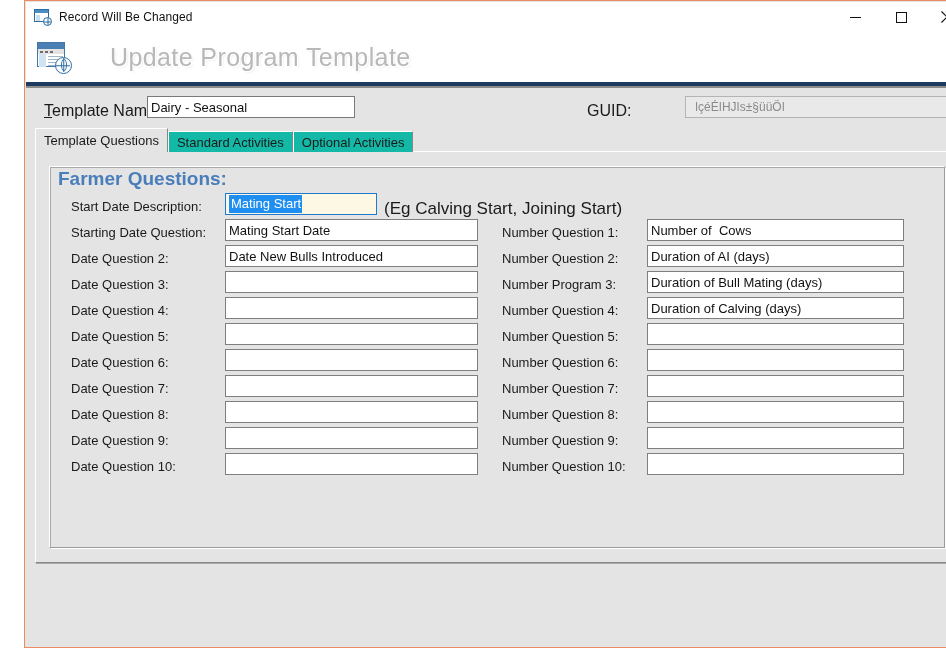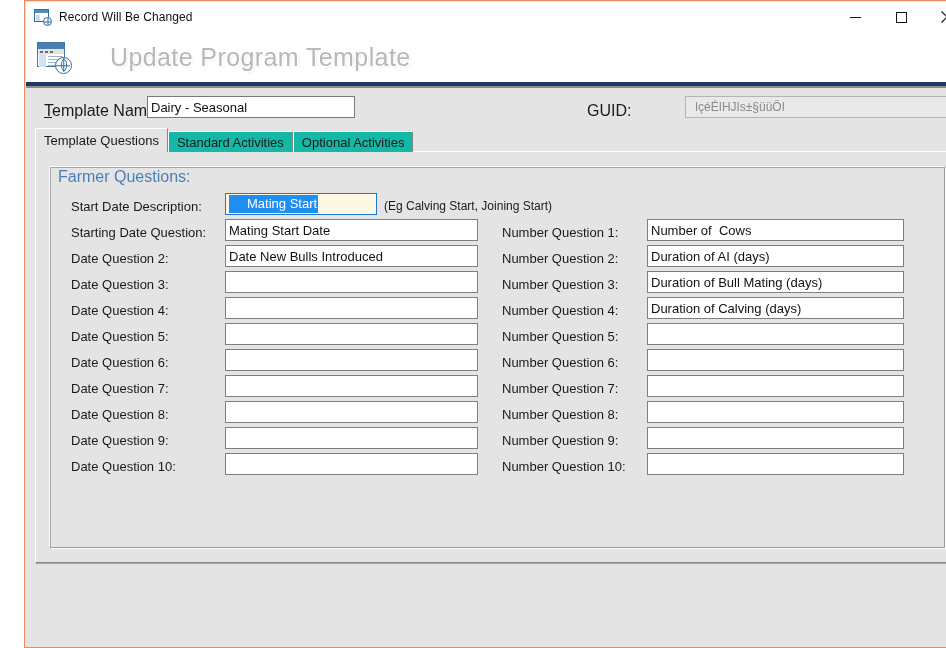--- a/index.html
+++ b/index.html
@@ -321,23 +321,23 @@
     border-top: 1px solid #a8a8a8;
     border-left: 1px solid #a8a8a8;
     border-right: 1px solid #ffffff;
     border-bottom: 1px solid #ffffff;
     pointer-events: none;
   }
 
   .section-title {
     position: absolute;
     left: 22px; top: 16px;
-    font-size: 16px;
+    font-size: 19px;
     color: #4a7ebb;
-    font-weight: normal;
+    font-weight: bold;
   }
 
   
   .row-label {
     position: absolute;
     font-size: 13px;
     color: #1a1a1a;
     white-space: nowrap;
   }
   .field {
@@ -353,31 +353,31 @@
     outline: none;
   }
   .field.focused {
     border: 1px solid #1f78d1;
     background: #fdf8e3;
     width: 152px;
   }
   .field.focused .sel {
     background: #1f8ef1;
     color: #ffffff;
-    padding: 1px 1px 2px 18px;
+    padding: 1px 1px 2px 2px;
   }
   .focused-wrap {
     display: flex;
     align-items: center;
     height: 100%;
     font-size: 13px;
   }
   .hint {
     position: absolute;
-    font-size: 12px;
+    font-size: 17px;
     color: #1a1a1a;
     white-space: nowrap;
   }
 </style>
 </head>
 <body>
 
 <div class="window">
 
   <div class="titlebar">
@@ -495,21 +495,21 @@
 
       <span class="row-label" style="left:35px; top:307px;">Date Question 10:</span>
       <input class="field" style="left: 189px; top: 301px; width: 253px;" type="text" value="">
 
       <span class="row-label" style="left:466px; top:73px;">Number Question 1:</span>
       <input class="field" style="left: 611px; top: 67px; width: 257px;" type="text" value="Number of  Cows">
 
       <span class="row-label" style="left:466px; top:99px;">Number Question 2:</span>
       <input class="field" style="left: 611px; top: 93px; width: 257px;" type="text" value="Duration of AI (days)">
 
-      <span class="row-label" style="left:466px; top:125px;">Number Question 3:</span>
+      <span class="row-label" style="left:466px; top:125px;">Number Program 3:</span>
       <input class="field" style="left: 611px; top: 119px; width: 257px;" type="text" value="Duration of Bull Mating (days)">
 
       <span class="row-label" style="left:466px; top:151px;">Number Question 4:</span>
       <input class="field" style="left: 611px; top: 145px; width: 257px;" type="text" value="Duration of Calving (days)">
 
       <span class="row-label" style="left:466px; top:177px;">Number Question 5:</span>
       <input class="field" style="left: 611px; top: 171px; width: 257px;" type="text" value="">
 
       <span class="row-label" style="left:466px; top:203px;">Number Question 6:</span>
       <input class="field" style="left: 611px; top: 197px; width: 257px;" type="text" value="">

